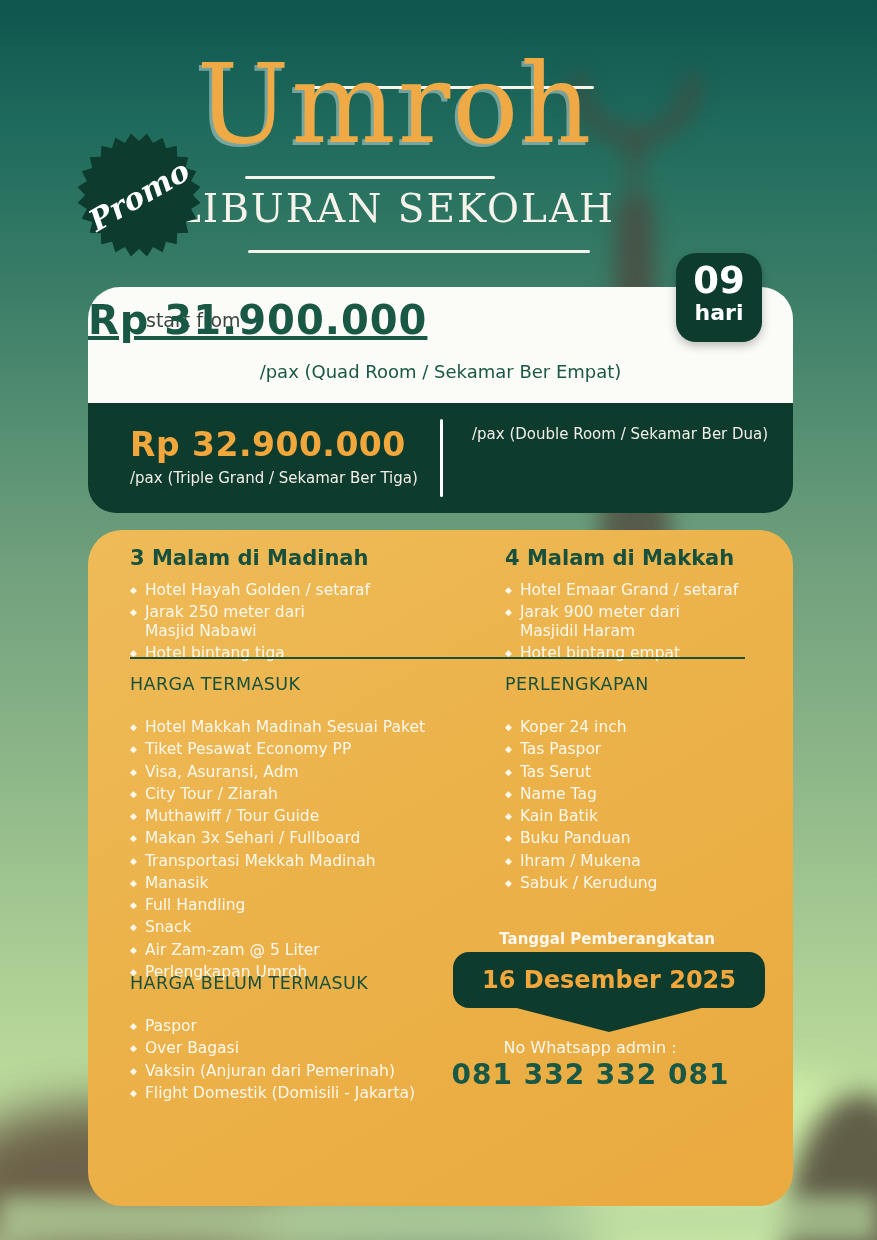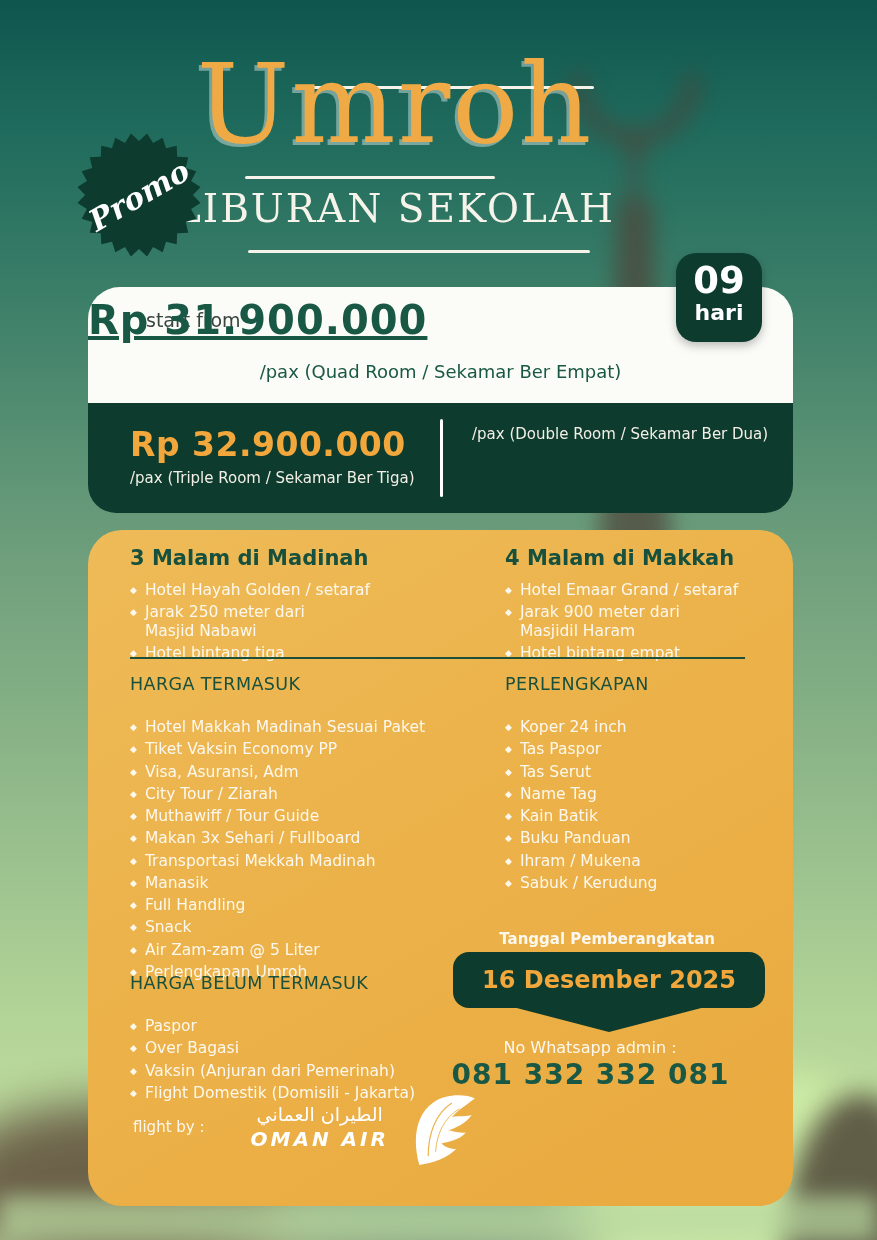--- a/index.html
+++ b/index.html
@@ -136,21 +136,21 @@
   </div>
 
   <div class="hari-badge">
     <div class="num">09</div>
     <div class="unit">hari</div>
   </div>
 
   <div class="band">
     <div class="band-col c1">
       <div class="band-amount">Rp 32.900.000</div>
-      <div class="band-note">/pax (Triple Room / Sekamar Ber Tiga)</div>
+      <div class="band-note">/pax (Triple Grand / Sekamar Ber Tiga)</div>
     </div>
     <div class="band-divider"></div>
     <div class="band-col c2">
       <div class="band-note">/pax (Double Room / Sekamar Ber Dua)</div>
     </div>
   </div>
 
   <div class="orange-card">
 
     <div class="sect hotel1">
@@ -194,21 +194,21 @@
 
     <div class="sect included">
       <h4 class="sect-title">HARGA TERMASUK</h4>
       <ul class="blist">
           <li>
             <span class="diamond">◆</span>
             <span>Hotel Makkah Madinah Sesuai Paket</span>
           </li>
           <li>
             <span class="diamond">◆</span>
-            <span>Tiket Vaksin Economy PP</span>
+            <span>Tiket Pesawat Economy PP</span>
           </li>
           <li>
             <span class="diamond">◆</span>
             <span>Visa, Asuransi, Adm</span>
           </li>
           <li>
             <span class="diamond">◆</span>
             <span>City Tour / Ziarah</span>
           </li>
           <li>
@@ -307,31 +307,15 @@
     </div>
 
     <div class="sect depart-label">Tanggal Pemberangkatan</div>
     <div class="sect date-badge">
       <span>16 Desember 2025</span>
     </div>
 
     <div class="sect wa-label">No Whatsapp admin :</div>
     <div class="sect wa-number">081 332 332 081</div>
 
-    <div class="sect flight-row">
-      <div class="flight-label">flight by :</div>
-      <div class="oman-wordmark">
-        <div class="arabic">الطيران العماني</div>
-        <div class="latin">OMAN AIR</div>
-      </div>
-      <svg class="wing" width="80" height="74" viewBox="0 0 100 100">
-        <path d="M18 96 C 8 60 14 28 36 12 C 54 -1 80 0 93 6
-                 C 80 16 71 21 62 31 C 73 29 83 31 89 28
-                 C 80 41 68 45 58 49 C 66 51 75 53 81 52
-                 C 70 64 56 64 48 67 C 54 73 62 75 68 74
-                 C 56 87 36 93 18 96 Z" fill="#ffffff"></path>
-        <path d="M30 84 C 30 54 40 26 62 12" stroke="#ecb24a" stroke-width="1.6" fill="none"></path>
-        <path d="M40 78 C 42 52 52 32 72 20" stroke="#ecb24a" stroke-width="1.2" fill="none"></path>
-      </svg>
-    </div>
 
   </div>
 </div>
 
 </body></html>

